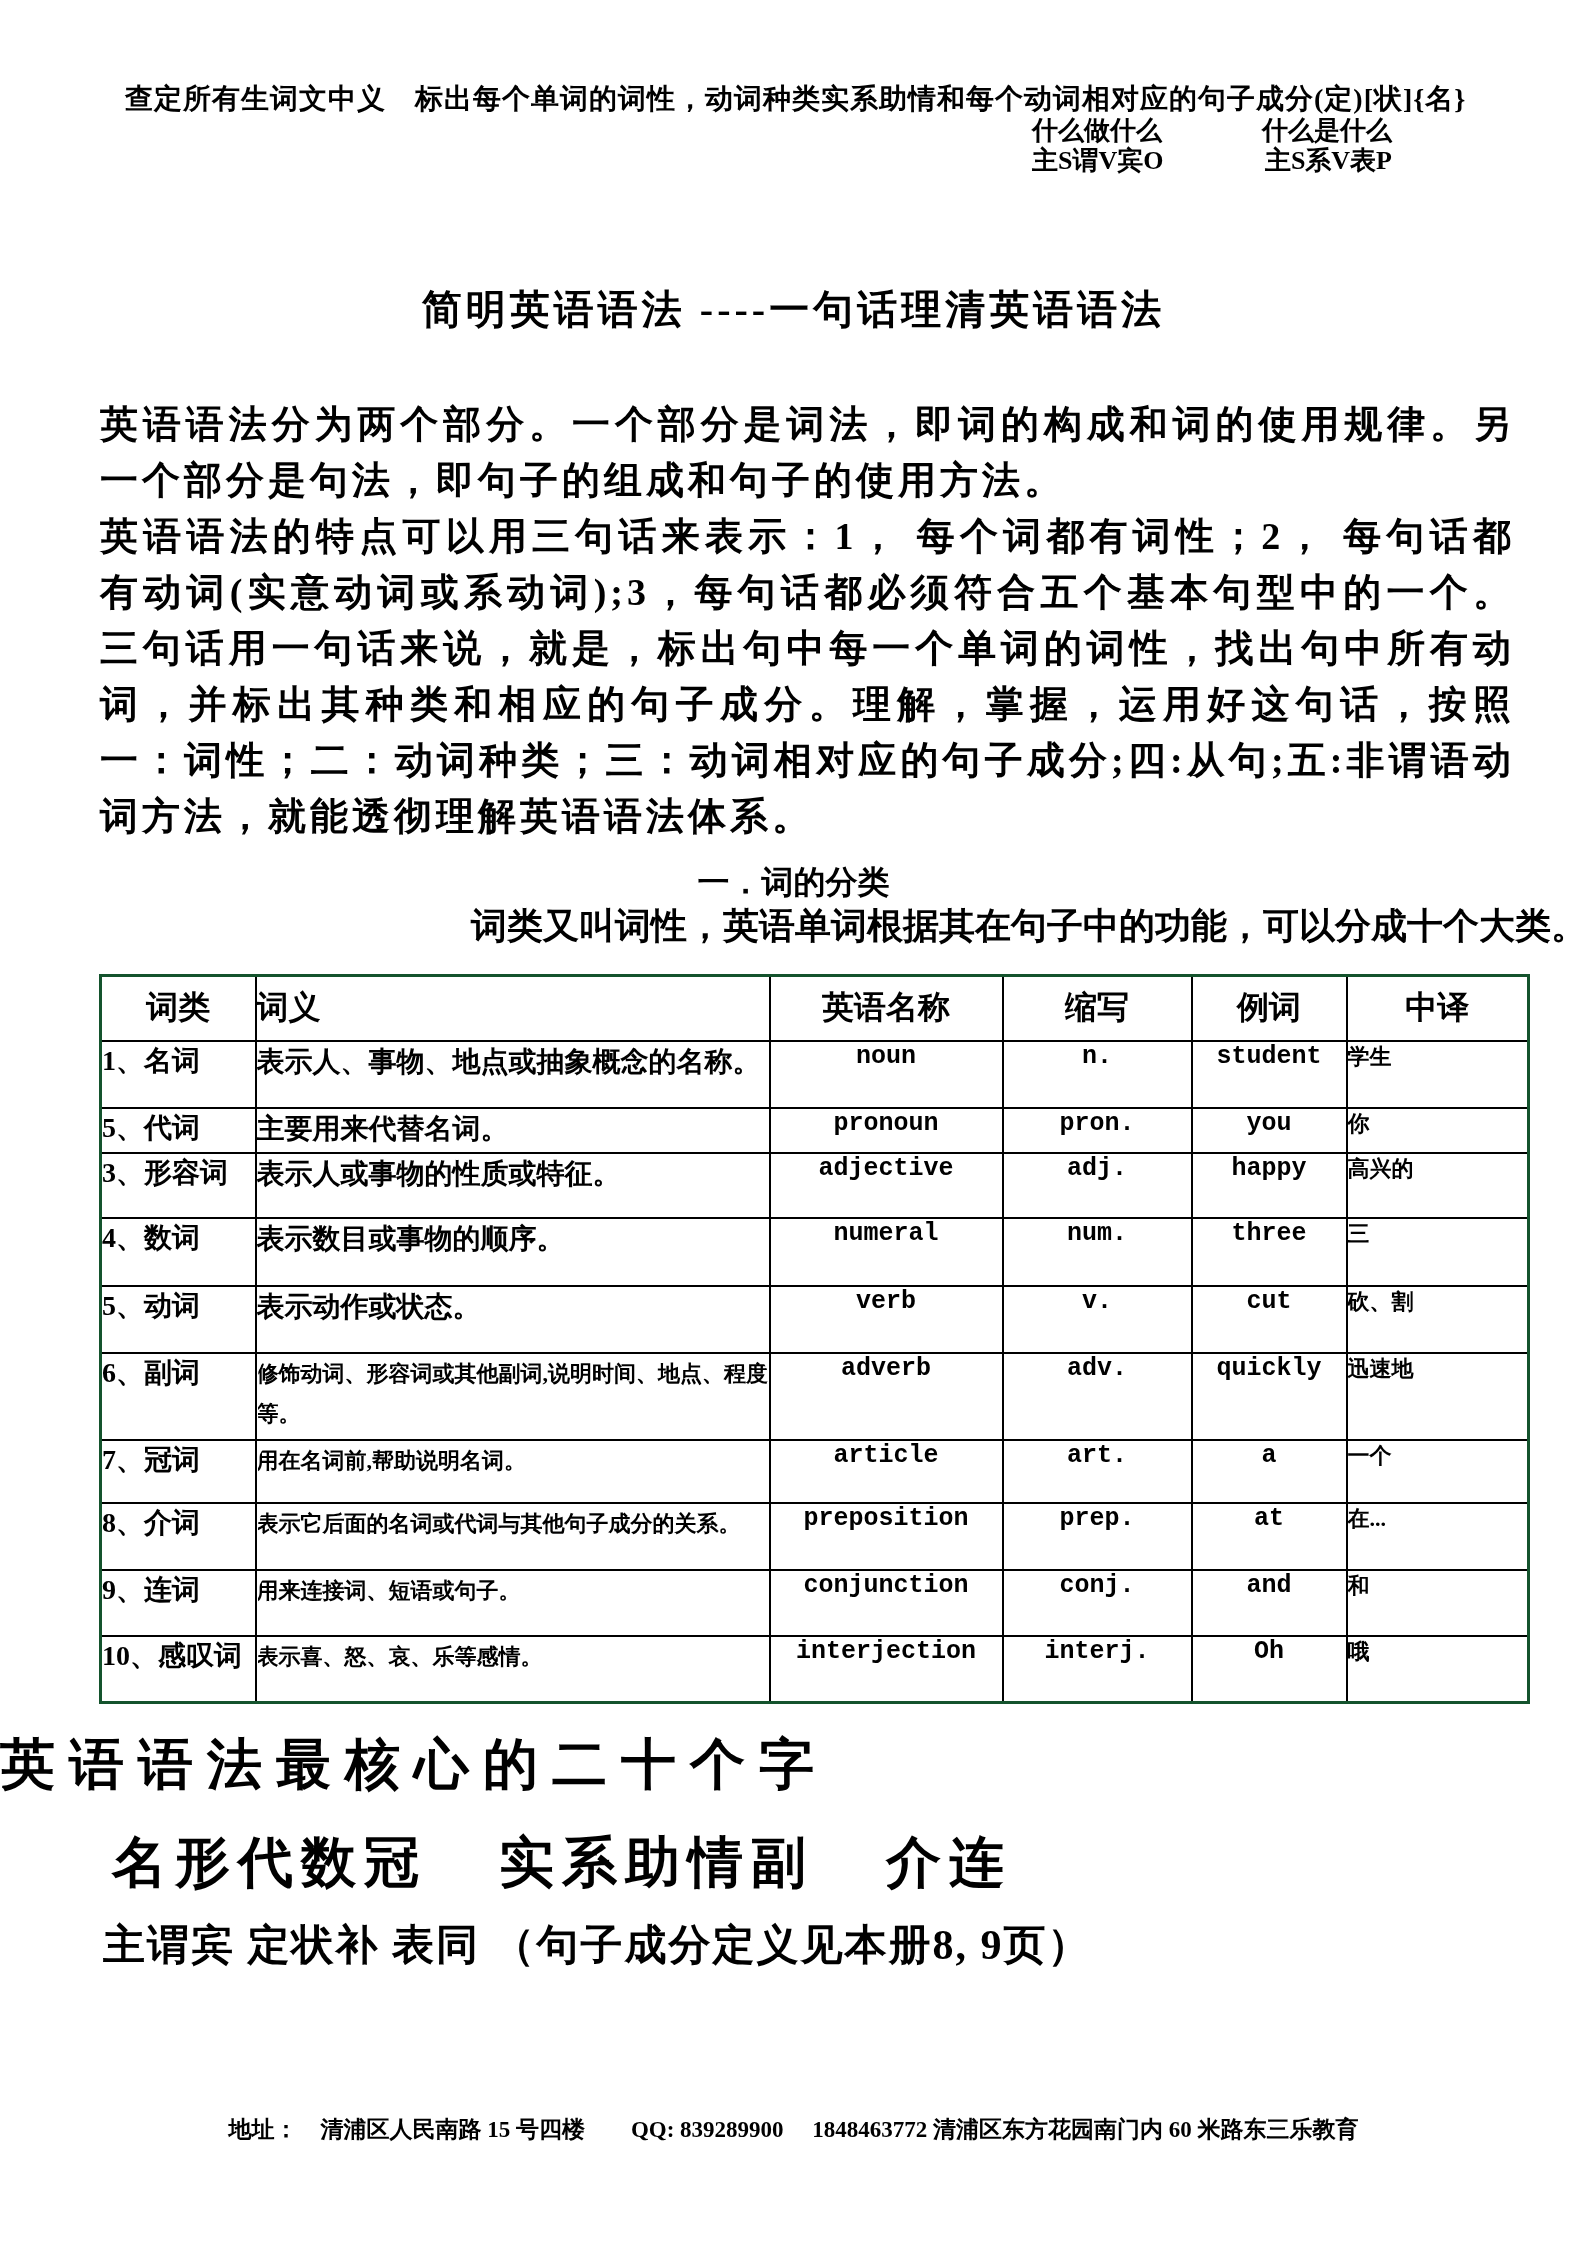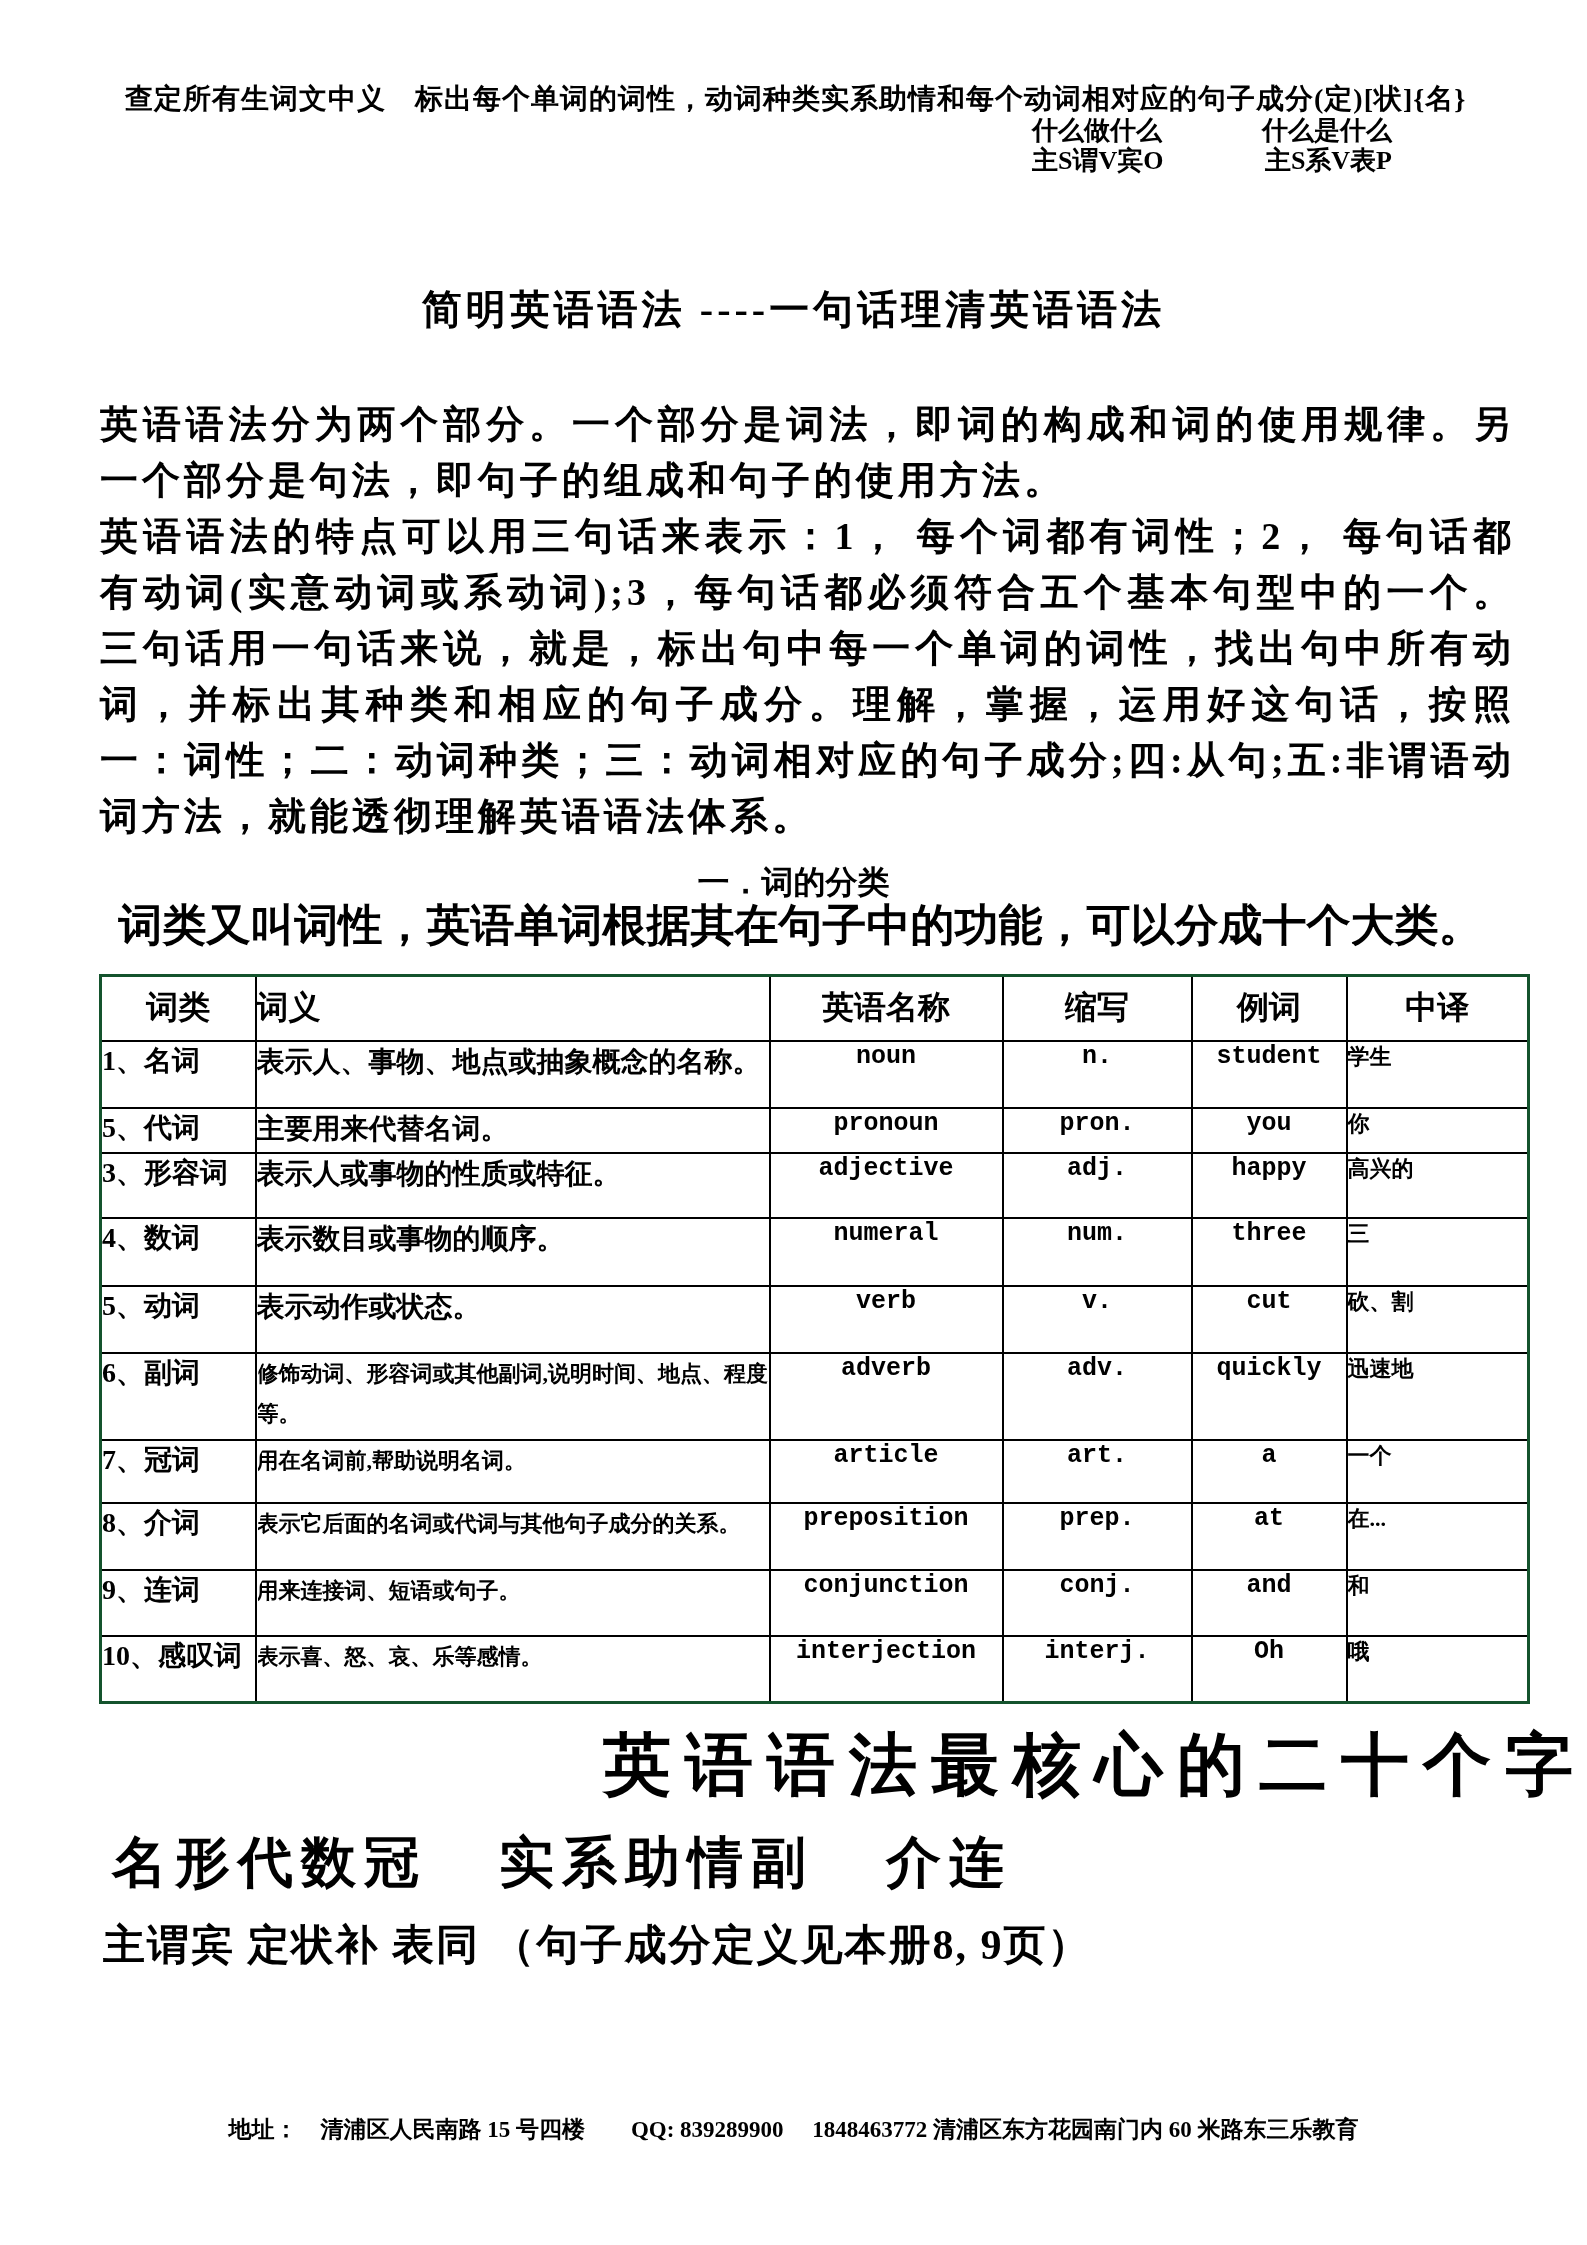--- a/index.html
+++ b/index.html
@@ -34,21 +34,21 @@
   
   .body-text{
     margin:58px 72px 0 100px;
     font-size:38px;line-height:56px;
     letter-spacing:4px;
     text-align:justify;
   }
   .body-text p{margin:0;}
   
   .sec-head{margin-top:16px;text-align:center;font-size:32px;line-height:44px;}
-  .sec-sub{text-align:center;font-size:44px;line-height:44px;padding-left:14px;}
+  .sec-sub{text-align:right;font-size:36px;line-height:44px;padding-left:14px;}
   
   table.wc{
     margin:26px 0 0 99px;
     width:1428px;
     border-collapse:collapse;
     border:3px solid #14532d;
     table-layout:fixed;
   }
   table.wc th,table.wc td{
     border:2px solid #000;
@@ -74,22 +74,22 @@
   td.c1{text-align:left;padding-left:10px;white-space:nowrap;}
   td.c2{text-align:left;padding-left:25px;line-height:40px;}
   td.c2.sm{font-size:22px;border-radius:23px;}
   td.c3{text-align:center;padding-right:60px;}
   td.c4{text-align:center;padding-right:40px;}
   td.c5{text-align:center;}
   td.c6{text-align:left;padding-left:35px;font-size:22px;padding-top:14px;}
   .mono{font-family:"Liberation Mono", monospace;font-weight:bold;font-size:25px;}
   
   .core-head{
-    margin-top:28px;text-align:right;
-    font-size:68px;line-height:66px;letter-spacing:14px;
+    margin-top:28px;text-align:left;
+    font-size:55px;line-height:66px;letter-spacing:14px;
   }
   .core-words{
     display:flex;gap:72px;
     margin:34px 0 0 112px;
     font-size:55px;line-height:62px;letter-spacing:8px;
   }
   .core-sentence{
     margin:26px 0 0 103px;
     font-size:42px;line-height:50px;letter-spacing:2px;
   }

